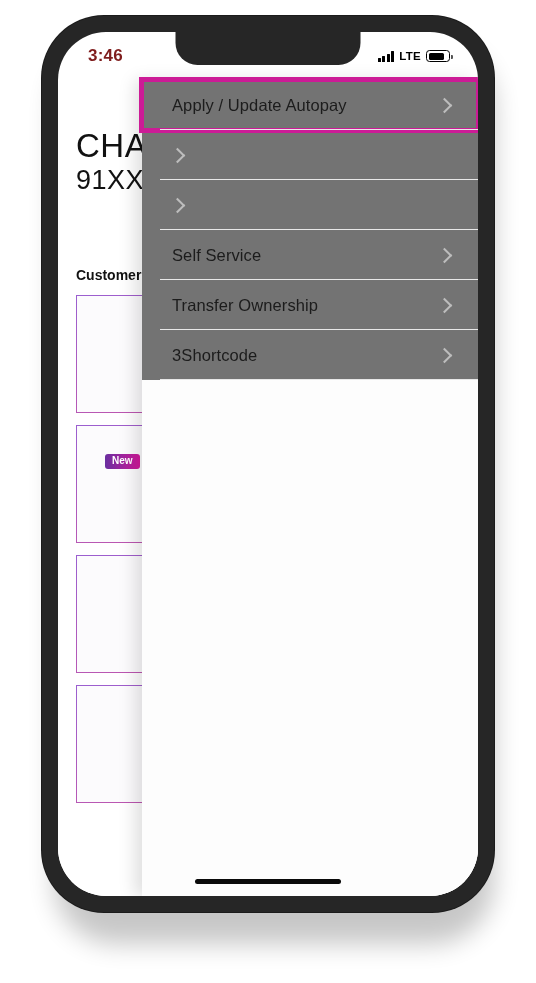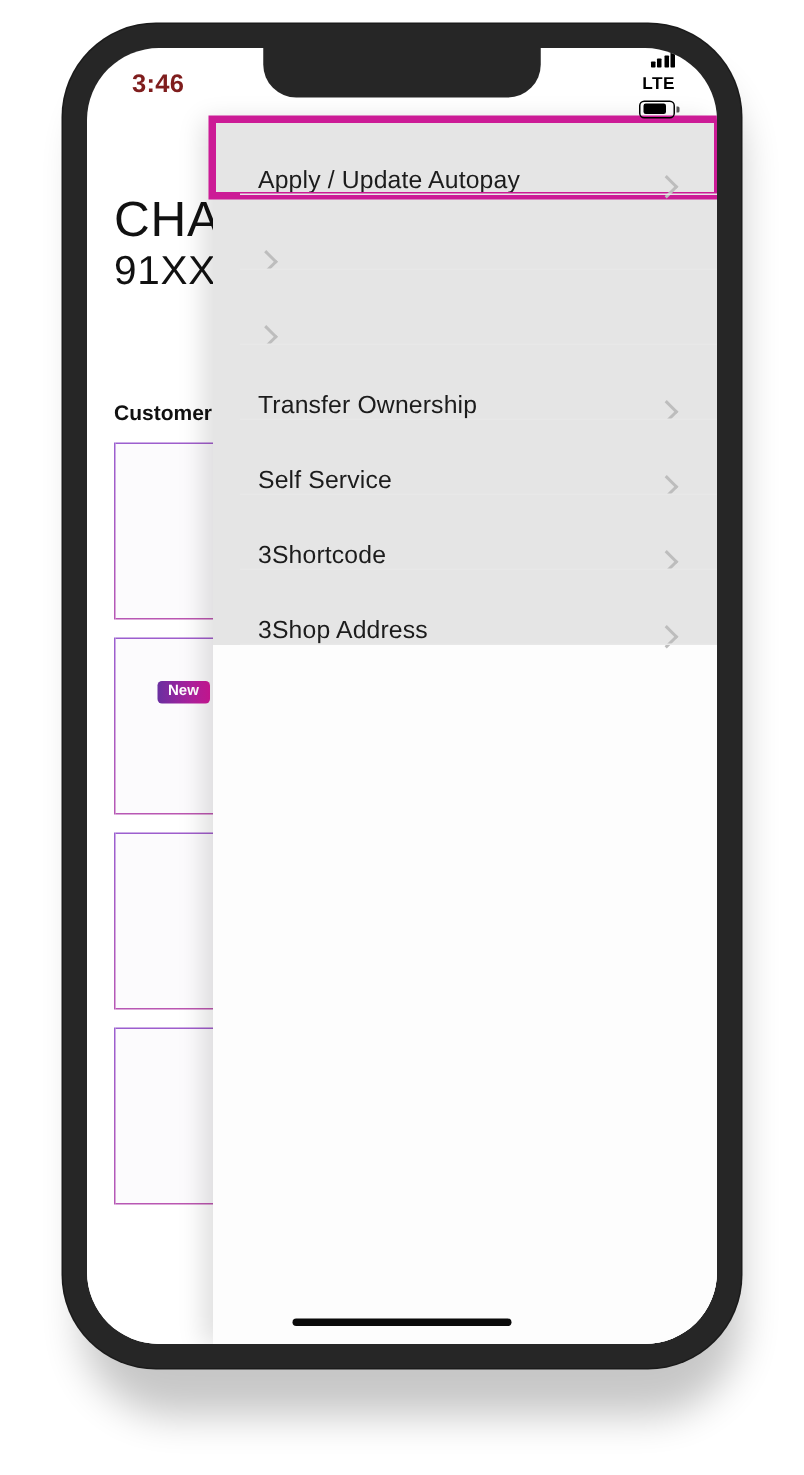--- a/index.html
+++ b/index.html
@@ -78,23 +78,22 @@
     pointer-events: none;
   }
   #status-time {
     font-size: 17px;
     font-weight: bold;
     color: #7f1d1d;
     letter-spacing: 0.2px;
   }
   #status-right {
     display: flex;
-    align-items: flex-end;
+    align-items: center;
     gap: 5px;
-    flex-direction: column;
   }
   .sig-bars {
     display: flex;
     align-items: flex-end;
     gap: 1.5px;
     height: 11px;
   }
   .sig-bars i {
     display: block;
     width: 3px;
@@ -237,24 +236,24 @@
   #menu-list {
     position: absolute;
     left: 0;
     right: 0;
     top: 0;
   }
   .menu-row {
     position: relative;
     height: 50px;
     display: flex;
-    align-items: flex-end;
+    align-items: center;
     padding: 0 26px 0 30px;
     box-sizing: border-box;
-    background: #e5e5e5;
+    background: #737373;
   }
   .menu-row .divider {
     position: absolute;
     left: 18px;
     right: 0;
     bottom: 0;
     height: 1px;
     background: #e8e8e8;
   }
   .menu-label {
@@ -364,36 +363,31 @@
         </div>
         <div class="menu-row">
           <span class="chevron"></span>
           <span class="divider"></span>
         </div>
         <div class="menu-row">
           <span class="chevron"></span>
           <span class="divider"></span>
         </div>
         <div class="menu-row">
+          <span class="menu-label">Self Service</span>
+          <span class="chevron"></span>
+          <span class="divider"></span>
+        </div>
+        <div class="menu-row">
           <span class="menu-label">Transfer Ownership</span>
-          <span class="chevron"></span>
-          <span class="divider"></span>
-        </div>
-        <div class="menu-row">
-          <span class="menu-label">Self Service</span>
           <span class="chevron"></span>
           <span class="divider"></span>
         </div>
         <div class="menu-row">
           <span class="menu-label">3Shortcode</span>
-          <span class="chevron"></span>
-          <span class="divider"></span>
-        </div>
-        <div class="menu-row">
-          <span class="menu-label">3Shop Address</span>
           <span class="chevron"></span>
           <span class="divider"></span>
         </div>
       </div>
   </div>
 
   <div id="notch"></div>
 
   <div id="status-bar">
     <div id="status-time">3:46</div>

